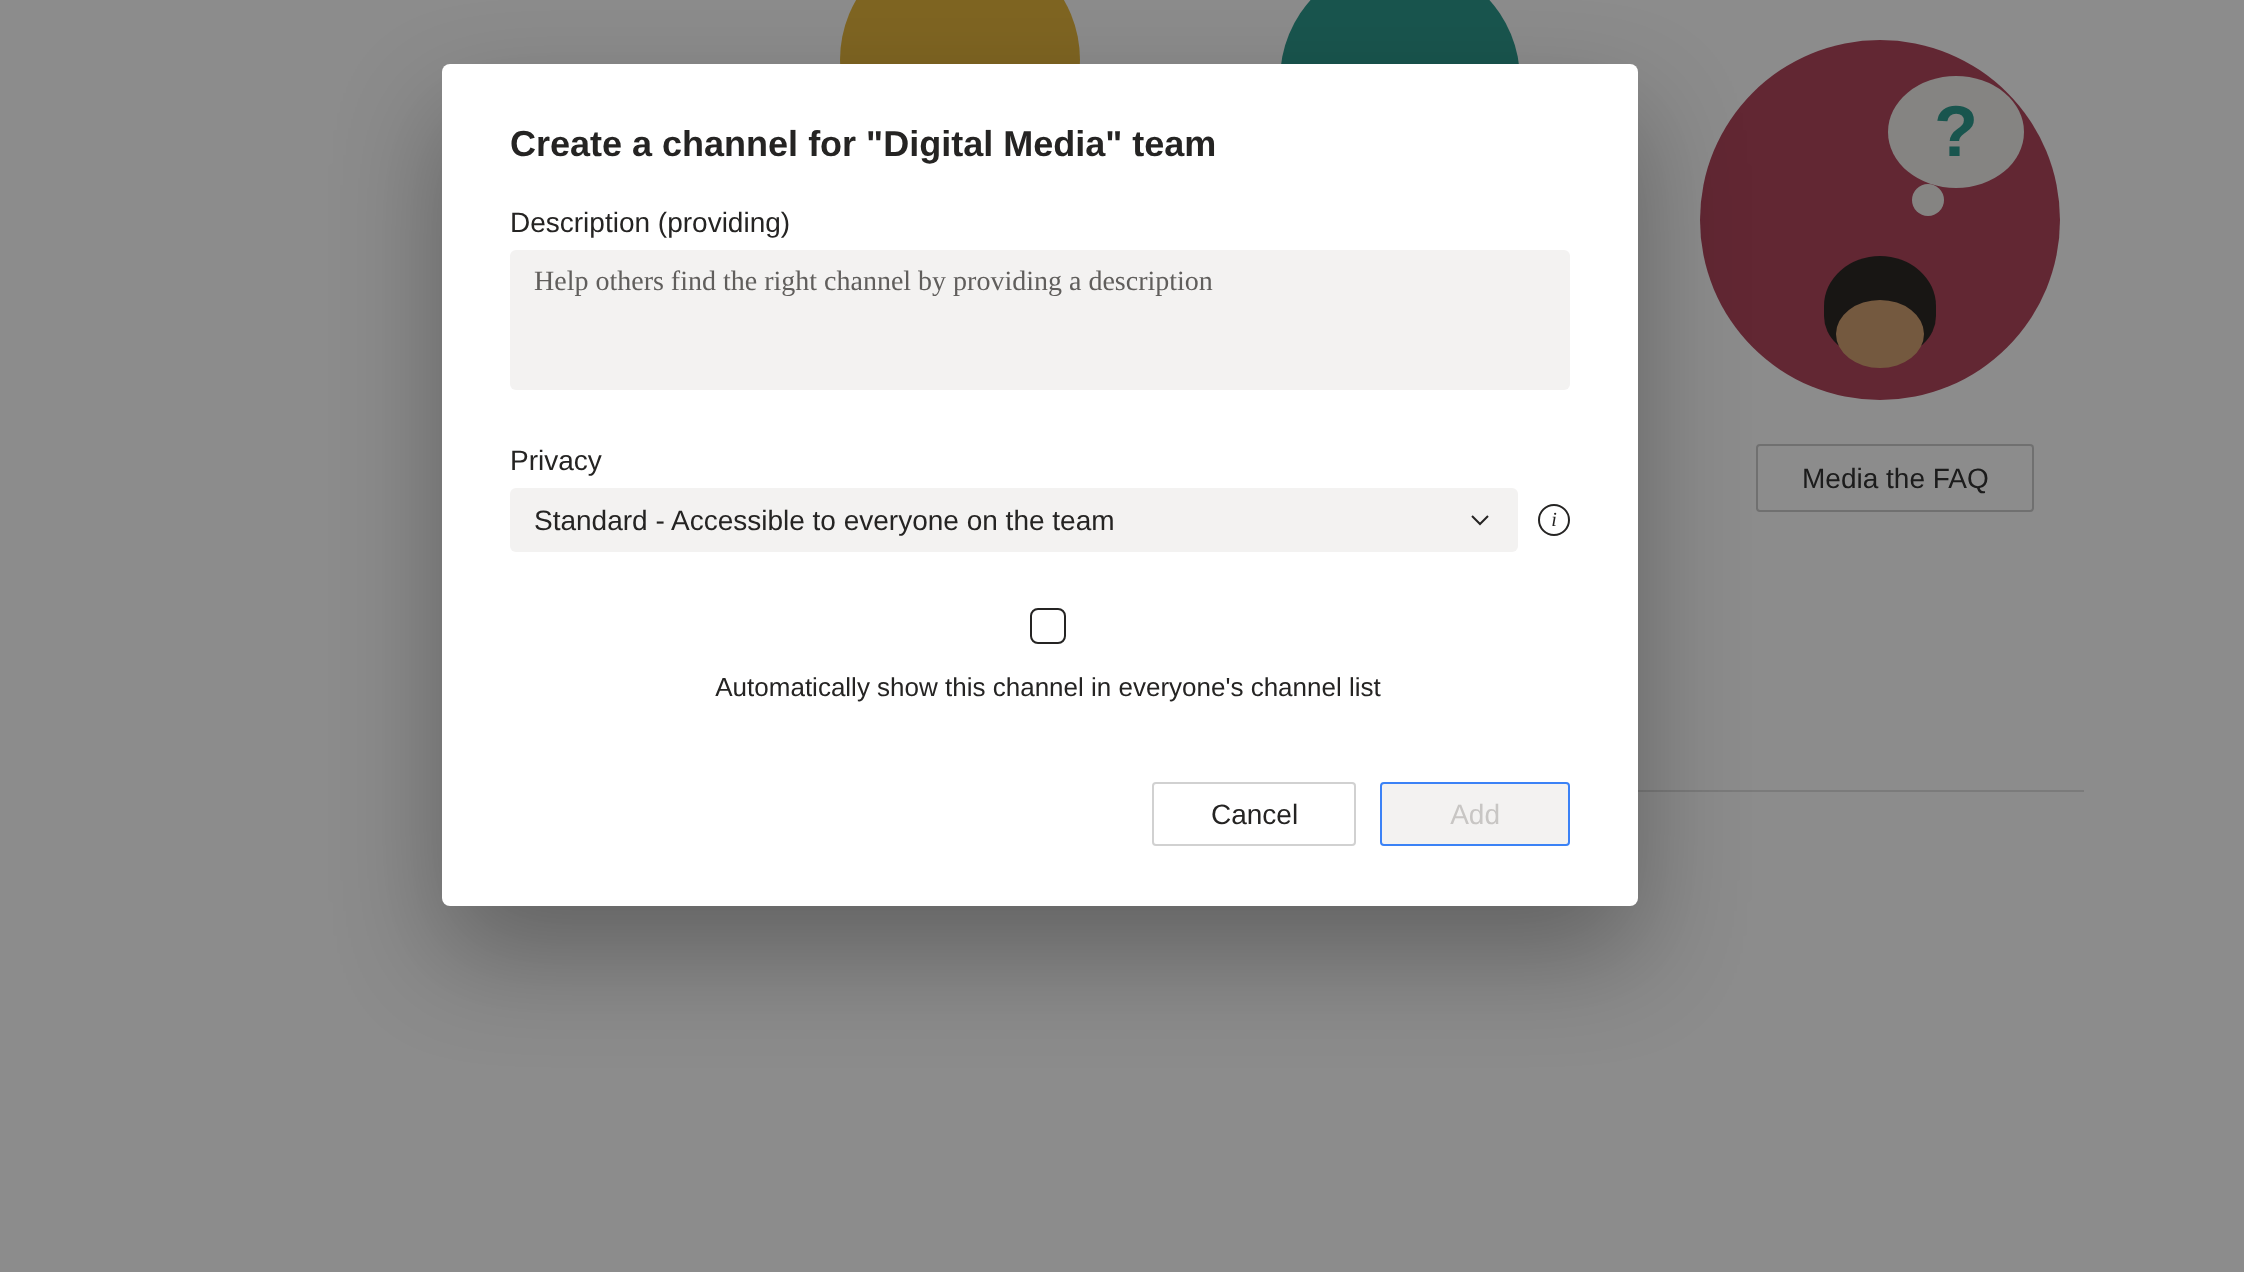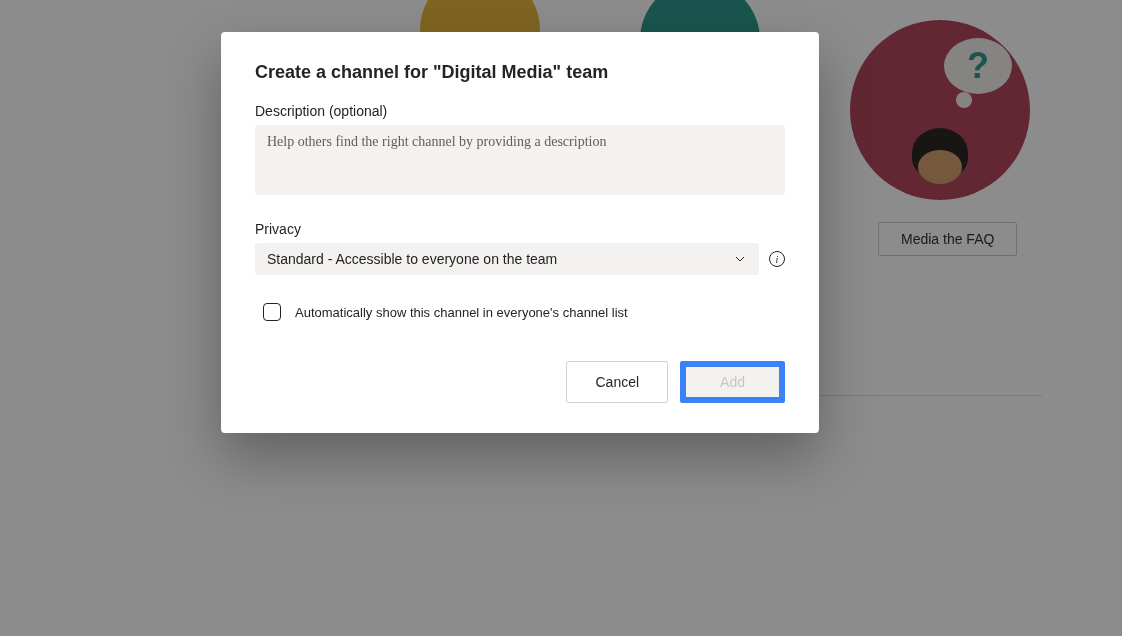--- a/index.html
+++ b/index.html
@@ -216,20 +216,21 @@
       font-family: serif;
       color: #252423;
       flex-shrink: 0;
     }
     .checkbox-row {
       display: flex;
       align-items: center;
       gap: 14px;
       margin-top: 28px;
       margin-left: 8px;
+      flex-direction: column;
     }
     .checkbox {
       width: 18px;
       height: 18px;
       border: 1.3px solid #252423;
       border-radius: 4px;
       cursor: pointer;
       flex-shrink: 0;
     }
     .checkbox-label {
@@ -250,21 +251,21 @@
       font-family: inherit;
       text-align: right;
     }
     .btn-cancel {
       background: #fff;
       border: 1px solid #d1d1d1;
       color: #252423;
     }
     .btn-add {
       background: #f3f2f1;
-      border: 6px solid #3b82f6;
+      border: 1px solid #3b82f6;
       color: #c8c6c4;
       cursor: not-allowed;
       padding: 7px 34px;
     }
   </style>
 </head>
 <body>
 
 <div class="bg-content">
   <div class="bg-circle-yellow"></div>
@@ -282,21 +283,21 @@
   <div class="bg-hr"></div>
 </div>
 
 <div class="backdrop"></div>
 
 <div class="dialog">
   <h2 class="dialog-title">Create a channel for "Digital Media" team</h2>
 
 
   <div class="field-group">
-    <label class="field-label">Description (optional)</label>
+    <label class="field-label">Description (providing)</label>
     <textarea class="textarea" placeholder="Help others find the right channel by providing a description" style=""></textarea>
   </div>
 
   <div class="field-group" style="margin-bottom:12px;">
     <label class="field-label">Privacy</label>
     <div class="privacy-row">
       <div class="select-wrap">
         <span>Standard - Accessible to everyone on the team</span>
         <span class="chevron">
           <svg width="12" height="12" viewBox="0 0 12 12">

